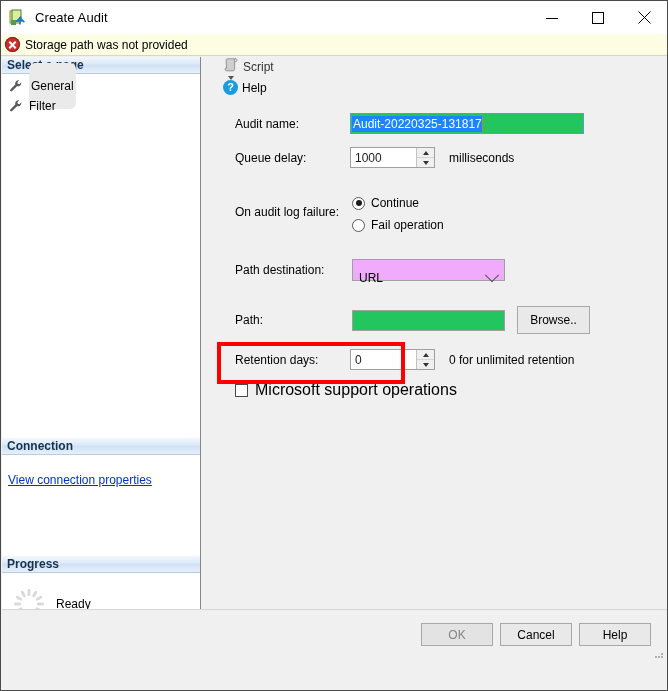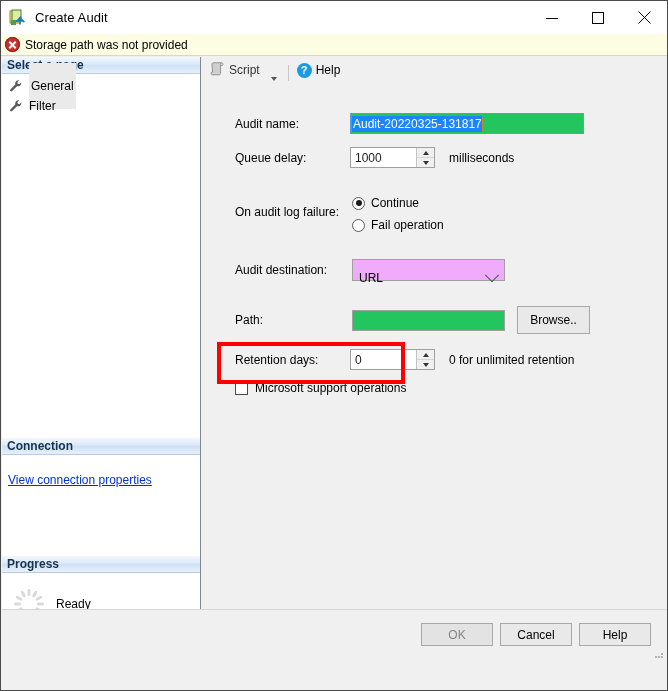--- a/index.html
+++ b/index.html
@@ -124,20 +124,21 @@
   }
   .wrench {
     width: 16px; height: 16px;
     margin-right: 5px;
     flex: 0 0 auto;
   }
   .page-label { font-size: 12px; }
   .page-item.selected .page-label {
     background: #eaeaea;
     padding: 16px 2px;
+    border-radius: 6px;
   }
 
   .connection-block {
     position: absolute;
     left: 0; top: 381px;
     width: 198px;
   }
   .conn-body {
     display: flex;
     padding: 6px 6px 0 6px;
@@ -174,22 +175,23 @@
     position: absolute;
     left: 201px; top: 56px;
     width: 465px;
     height: 580px;
     background: #f0f0f0;
     box-sizing: border-box;
   }
   .toolbar {
     height: 24px;
     display: flex;
-    align-items: flex-end;
-    padding-left: 4px;
+    align-items: flex-start;
+    padding-left: 18px;
+    flex-direction: column;
   }
   .tb-item {
     display: flex;
     align-items: center;
     height: 22px;
     padding: 0 3px;
   }
   .tb-label { font-size: 12px; color: #333; margin-left: 4px; }
   .tb-caret {
     width: 0; height: 0;
@@ -346,21 +348,21 @@
 
   .checkrow { display: flex; align-items: center; }
   .checkbox {
     width: 13px; height: 13px;
     border: 1px solid #4a4a4a;
     background: #fff;
     margin-right: 7px;
     box-sizing: border-box;
     flex: 0 0 auto;
   }
-  .check-label { font-size: 12px; }
+  .check-label { font-size: 16px; }
 
   .annot-box {
     position: absolute;
     left: 216px; top: 341px;
     width: 188px;
     height: 42px;
     border: 4px solid #fe0000;
     box-sizing: border-box;
     pointer-events: none;
   }
@@ -538,21 +540,21 @@
       <div class="row radio-row" style="left:150px; top:115px;">
         <span class="radio checked"></span>
         <span class="radio-label">Continue</span>
       </div>
       <div class="row radio-row" style="left:150px; top:137px;">
         <span class="radio"></span>
         <span class="radio-label">Fail operation</span>
       </div>
 
       <div class="row" style="left:33px; top:178px; width:430px;">
-        <span class="lbl" style="width:117px;">Audit destination:</span>
+        <span class="lbl" style="width:117px;">Path destination:</span>
         <span class="combo" style="width:153px;">
           <span>URL</span>
           <i class="chev"></i>
         </span>
       </div>
 
       <div class="row" style="left:33px; top:225px; width:430px;">
         <span class="lbl" style="width:117px;">Path:</span>
         <span class="txtbox plain" style="width:153px;">
           <span></span>

